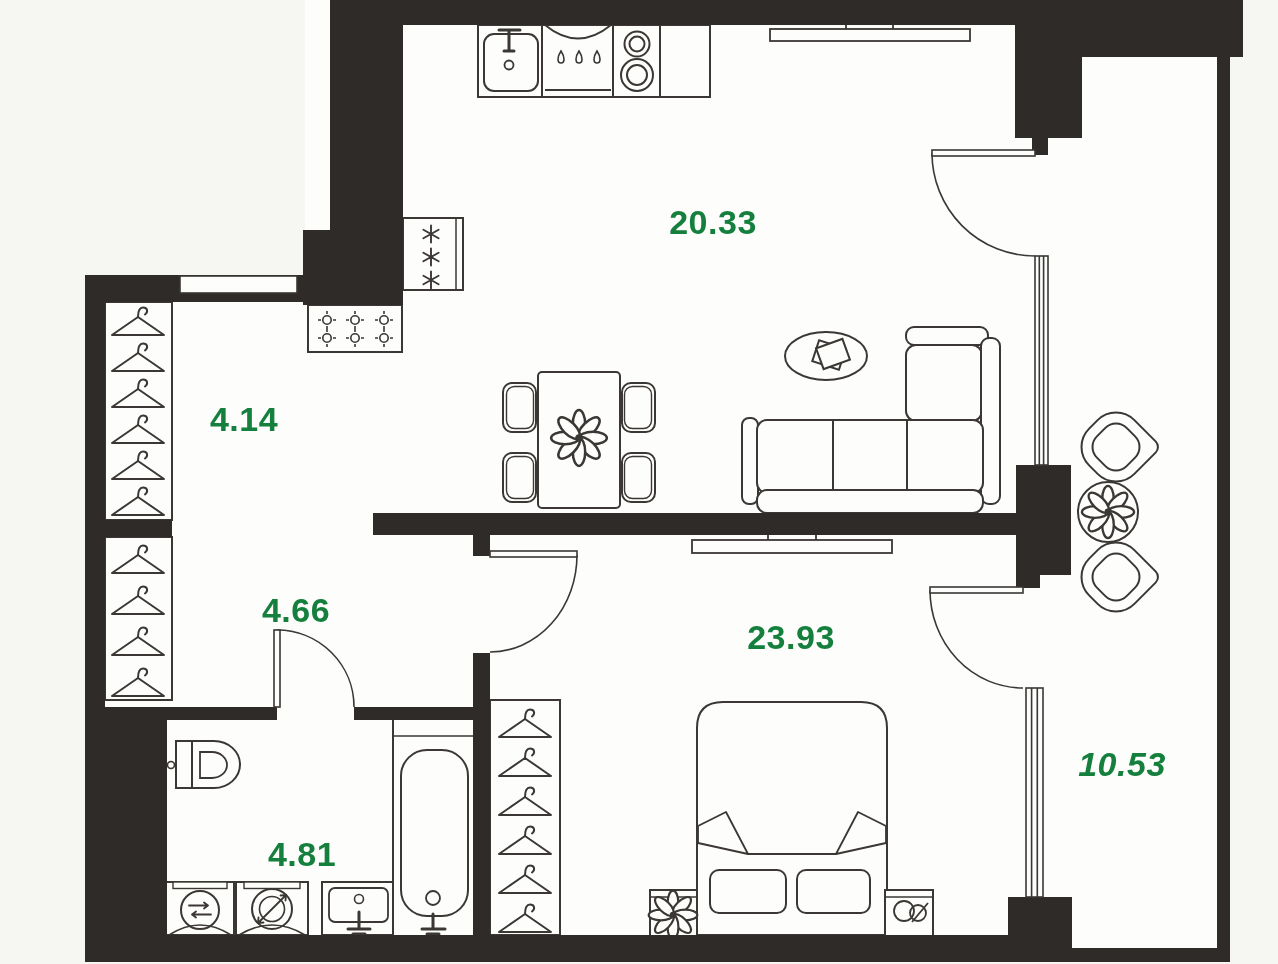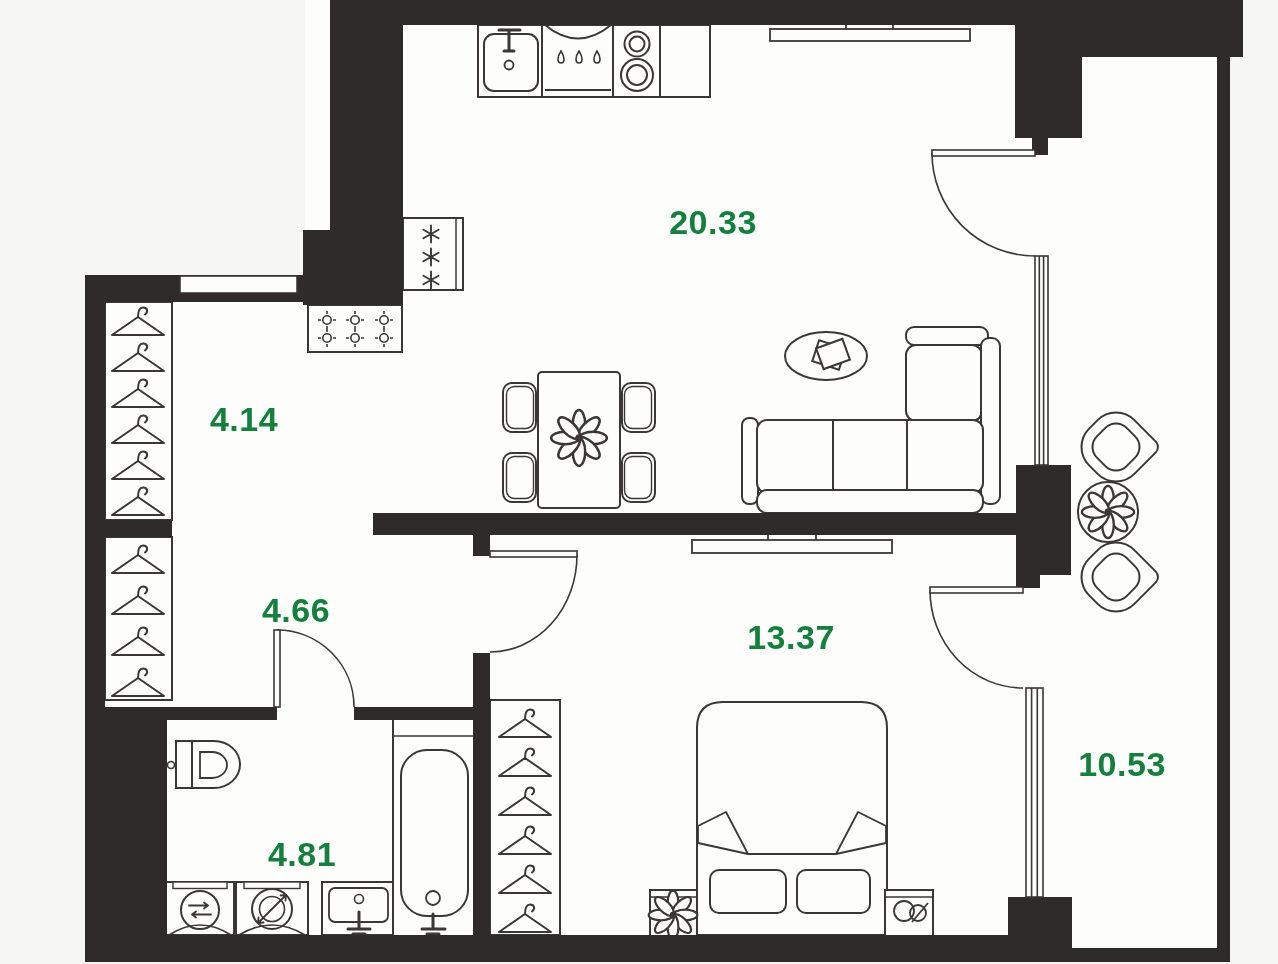--- a/index.html
+++ b/index.html
@@ -293,16 +293,16 @@
   </g>
   <g>
     <path d="M 277,630 A 77,77 0 0 1 354,707" fill="none" stroke="#3a3734" stroke-width="1.6"></path>
     <rect x="274" y="630" width="6" height="77" fill="#fdfdfb" stroke="#3a3734" stroke-width="1.6"></rect>
   </g>
 </svg>
 
 <div class="room-label" style="left:713px;top:222px;">20.33</div>
 <div class="room-label" style="left:244px;top:412px;margin-top:7px;">4.14</div>
 <div class="room-label" style="left:296px;top:586px;margin-top:24px;">4.66</div>
-<div class="room-label" style="left:791px;top:637px;">13.37</div>
+<div class="room-label" style="left:791px;top:637px;">23.93</div>
 <div class="room-label" style="left:302px;top:854px;">4.81</div>
-<div class="room-label" style="left:1122px;top:764px;">10.53</div>
+<div class="room-label" style="left:1122px;top:764px;font-style:italic;">10.53</div>
 </div>
 
 </body></html>

